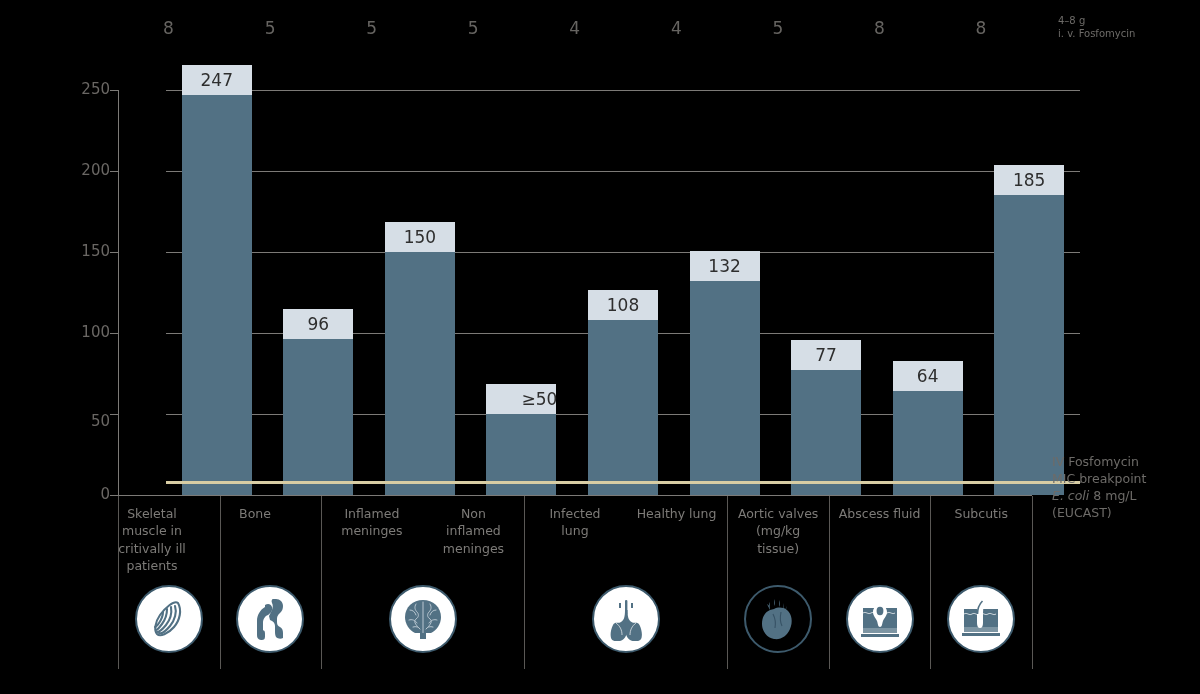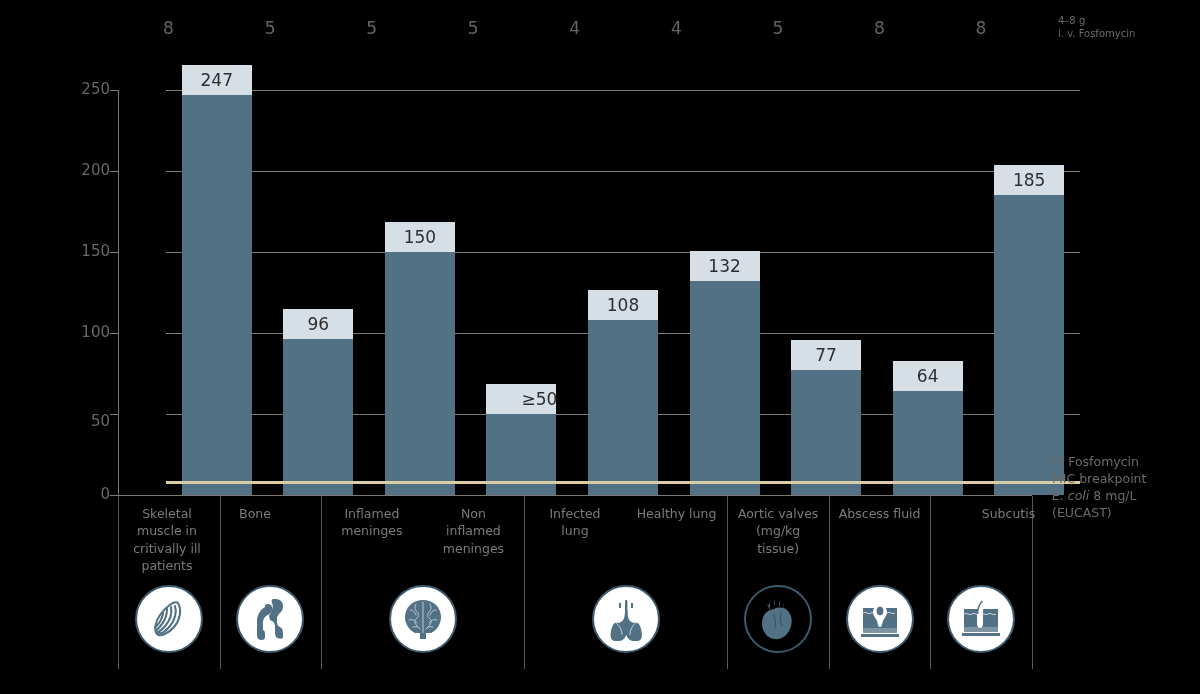--- a/index.html
+++ b/index.html
@@ -232,21 +232,21 @@
       <div class="vsep" style="left: 118px;"></div>
       <div class="vsep" style="left: 219.556px;"></div>
       <div class="vsep" style="left: 321.111px;"></div>
       <div class="vsep" style="left: 524.222px;"></div>
       <div class="vsep" style="left: 727.333px;"></div>
       <div class="vsep" style="left: 828.889px;"></div>
       <div class="vsep" style="left: 930.444px;"></div>
       <div class="vsep" style="left: 1032px;"></div>
     </div>
   <div id="catlabels">
-      <div class="cat-label" style="left: 113px;">
+      <div class="cat-label" style="left: 98px;">
         <div>Skeletal</div>
         <div>muscle in</div>
         <div>critivally ill</div>
         <div>patients</div>
       </div>
       <div class="cat-label" style="left: 201px;">
         <div>Bone</div>
       </div>
       <div class="cat-label" style="left: 317.889px;">
         <div>Inflamed</div>
@@ -265,21 +265,21 @@
         <div>Healthy lung</div>
       </div>
       <div class="cat-label" style="left: 724.111px;">
         <div>Aortic valves</div>
         <div>(mg/kg</div>
         <div>tissue)</div>
       </div>
       <div class="cat-label" style="left: 825.667px;">
         <div>Abscess fluid</div>
       </div>
-      <div class="cat-label" style="left: 927.222px; text-align: right;">
+      <div class="cat-label" style="left: 927.222px;">
         <div>Subcutis</div>
       </div>
     </div>
   <div id="icons">
       <div class="icon-wrap" style="left: 134.778px;">
         <div class="icon-disc">
           <svg width="42" height="42" viewBox="0 0 42 42">
             <g fill="none" stroke="#527184" stroke-width="2.1" stroke-linecap="round">
       <path d="M30 5c4 7 2 17-4 24S12 39 9 36c-3-3-2-12 3-19S26 2 30 5z"></path>
       <path d="M27 8c2 6 0 14-5 20s-9 8-11 7"></path>

